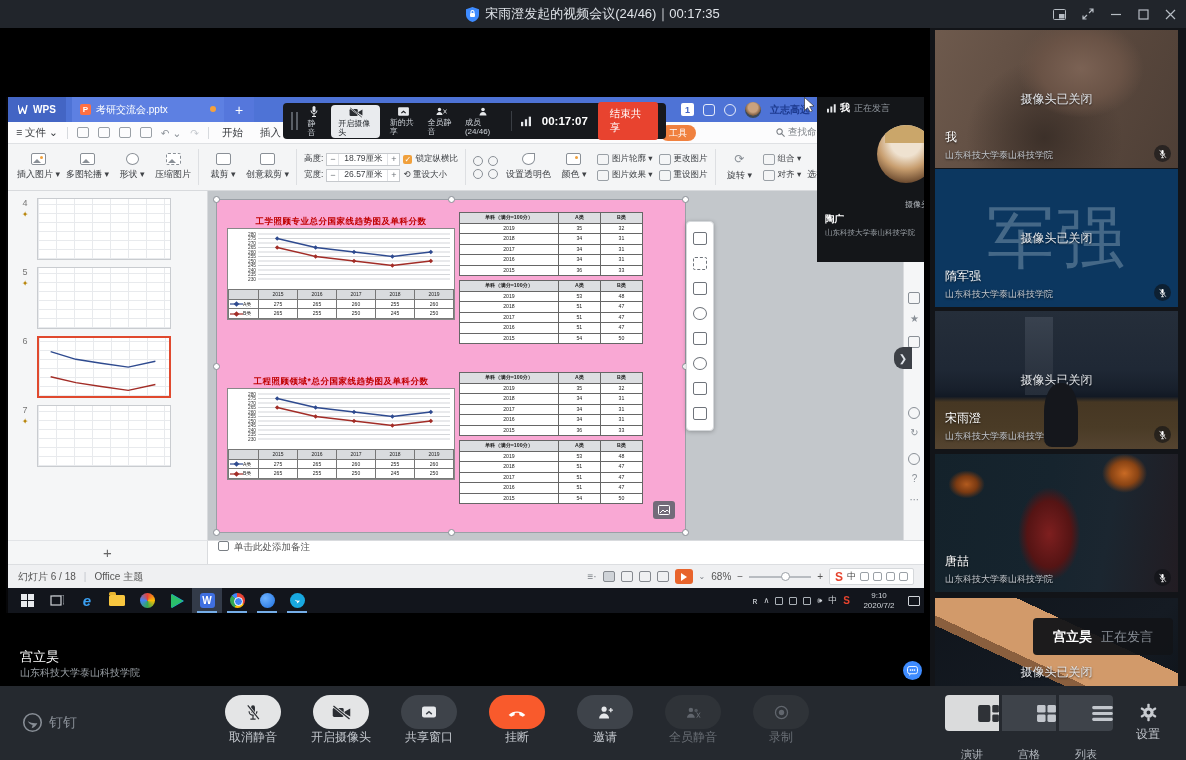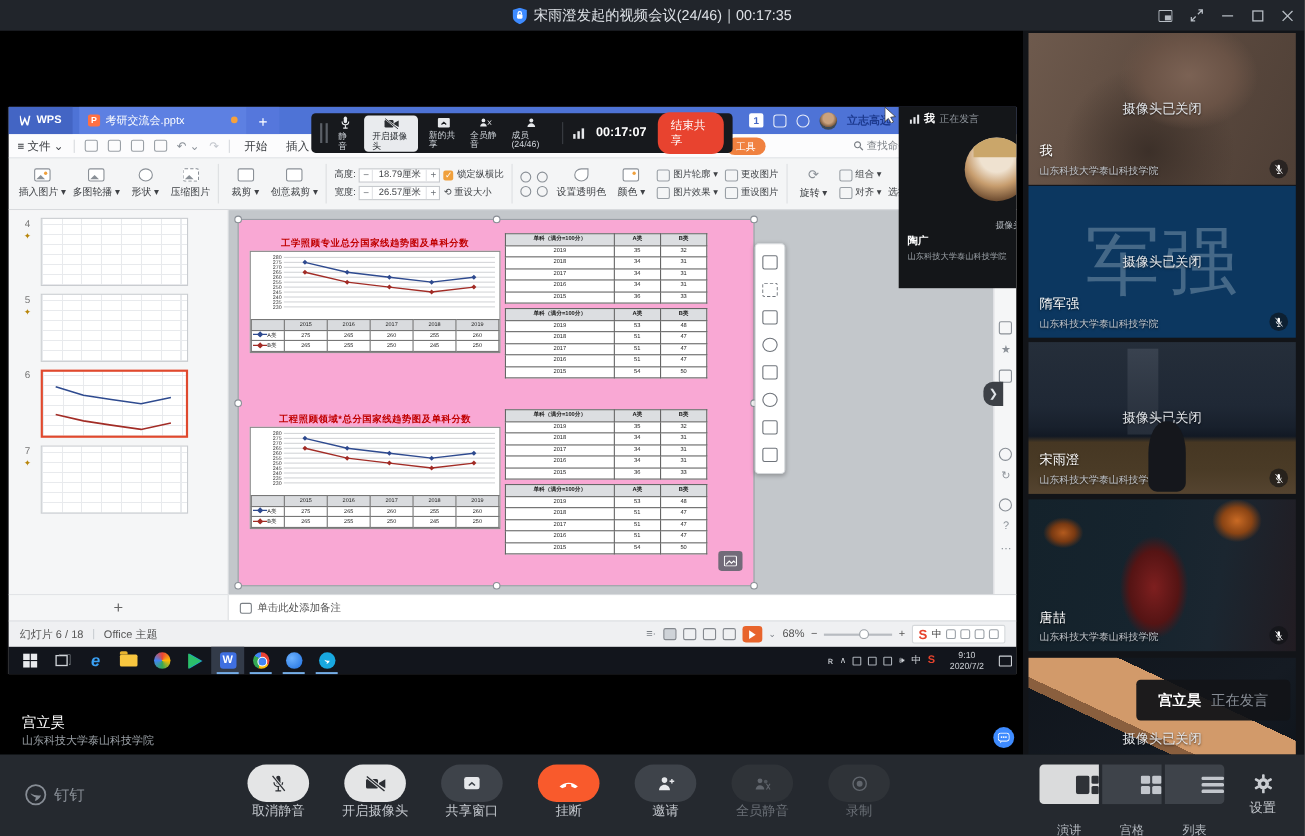--- a/index.html
+++ b/index.html
@@ -83,21 +83,21 @@
 .img-btn{position:absolute;left:436px;top:301px;width:22px;height:18px;background:rgba(90,96,104,.85);border-radius:3px;display:flex;align-items:center;justify-content:center;z-index:4}
 .float-tools{position:absolute;left:478px;top:30px;width:28px;height:210px;background:#fff;border:1px solid #d5d8db;border-radius:4px;box-shadow:0 1px 4px rgba(0,0,0,.25);display:flex;flex-direction:column;align-items:center;justify-content:space-around;padding:4px 0;z-index:4}
 .ft-ic{width:14px;height:13px;border:1.3px solid #6f747b;border-radius:2px;position:relative}
 .ft-ic.circ{border-radius:50%}
 .right-col{width:21px;background:#f5f6f7;border-left:1px solid #d9dbde;position:relative}
 .rc-ic{position:absolute;left:4px;width:12px;height:12px;border:1.2px solid #8a9097;border-radius:2px}
 .rc-txt{position:absolute;left:0;width:21px;text-align:center;font-size:10px;color:#8a9097}
 .rc-chevron{position:absolute;left:-10px;top:156px;width:18px;height:22px;background:#3c4046;border-radius:9px 0 0 9px;color:#dfe3e8;font-size:10px;display:flex;align-items:center;justify-content:center;z-index:5}
 .notes-row{position:absolute;top:443px;left:0;right:0;height:24px;display:flex}
 .notes-left{width:200px;background:#f5f6f7;border-right:1px solid #d9dbde;border-top:1px solid #e2e4e7;display:flex;align-items:center;justify-content:center;color:#666;font-size:15px}
-.notes-main{flex:1;background:#fff;border-top:1px solid #d9dbde;display:flex;align-items:center;gap:5px;padding:0 10px;font-size:9.5px;color:#555}
+.notes-main{flex:1;background:#fff;border-top:1px solid #d9dbde;display:flex;align-items:flex-start;gap:5px;padding:0 10px;font-size:9.5px;color:#555}
 .note-ic{width:11px;height:10px;border:1.2px solid #7a7f85;border-radius:2px}
 .statusbar{position:absolute;top:467px;left:0;right:0;height:24px;background:#eff0f2;border-top:1px solid #dcdee1;display:flex;align-items:center;font-size:10px;color:#555;padding:0 10px;gap:8px}
 .sb-right{margin-left:auto;display:flex;align-items:center;gap:6px}
 .sb-ic{width:12px;height:11px;border:1.2px solid #85898f;border-radius:2px}
 .sb-ic.on{background:#cfd3d8}
 .play-btn{width:18px;height:15px;background:#e8642c;border-radius:3px;display:flex;align-items:center;justify-content:center}
 .play-btn::after{content:"";border-left:6px solid #fff;border-top:4px solid transparent;border-bottom:4px solid transparent;margin-left:1px}
 .zoom-track{width:62px;height:2px;background:#b8bcc1;position:relative}
 .zoom-knob{position:absolute;left:32px;top:-4px;width:9px;height:9px;border-radius:50%;background:#fff;border:1px solid #9aa0a6}
 .sogou{display:flex;align-items:center;gap:4px;background:#fff;border:1px solid #d5d8db;border-radius:2px;padding:1px 5px;height:17px}
@@ -123,21 +123,21 @@
 .notif{width:12px;height:10px;border:1.2px solid #cfd3d8;border-radius:1px}
 
 
 .share-bar{position:absolute;left:277px;top:6px;width:383px;height:36px;background:#17191d;border-radius:4px;display:flex;align-items:center;padding:0 8px;gap:10px;z-index:8}
 .sbr-handle{width:7px;height:18px;border-left:2px solid #5a5f66;border-right:2px solid #5a5f66}
 .sbr-item{display:flex;flex-direction:column;align-items:center;gap:1px;color:#cfd4da;font-size:8px;line-height:9px}
 .sbr-item svg{display:block}
 .sbr-item.hl{background:#e9ebee;color:#1f2328;border-radius:4px;padding:2px 7px 1px}
 .sbr-div{width:1px;height:20px;background:#3a3e44}
 .sbr-timer{color:#fff;font-size:11.5px;font-weight:bold}
-.end-share{background:#e8432f;color:#fff;font-size:10.5px;border-radius:11px;padding:5px 12px}
+.end-share{background:#e8432f;color:#fff;font-size:10.5px;border-radius:3px;padding:5px 12px}
 .ding-win{position:absolute;left:811px;top:0;width:107px;height:165px;background:#141619;z-index:7;overflow:hidden}
 .chip{display:flex;align-items:center;gap:4px;padding:4px 0 0 10px;font-size:9px;color:#8f959c}
 .chip b{color:#fff;font-size:10px}
 .ding-avatar{position:absolute;left:60px;top:28px;width:58px;height:58px;border-radius:50%;background:radial-gradient(circle at 50% 28%,#efe2d0 0 30%,#c79d6e 55%,#6b4a2f 82%);overflow:hidden}
 .ding-avatar::before{content:"";position:absolute;left:8px;top:0px;width:44px;height:18px;border-radius:50% 50% 0 0;background:#caa66a}
 .ding-camoff{position:absolute;left:88px;top:102px;font-size:8px;color:#b7bcc2;white-space:nowrap}
 .ding-name{position:absolute;left:8px;top:116px;font-size:9.5px;color:#fff;font-weight:bold}
 .ding-org{position:absolute;left:8px;top:131px;font-size:7.5px;color:#9aa0a6;white-space:nowrap}
 .cursor{position:absolute;left:798px;top:0px;z-index:9}
 

